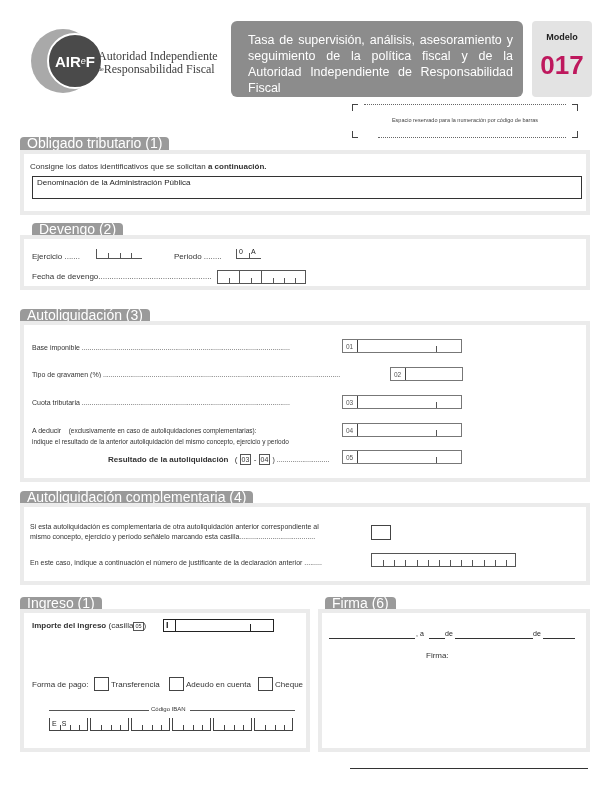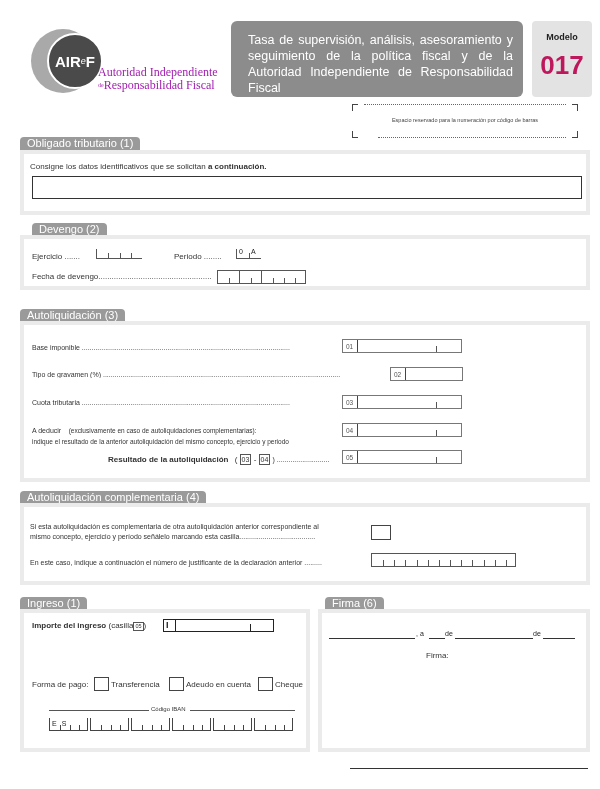--- a/index.html
+++ b/index.html
@@ -3,42 +3,42 @@
 <meta charset="utf-8">
 <style>
   * { box-sizing: border-box; margin: 0; padding: 0; }
   body { width: 600px; height: 789px; background: #ffffff; font-family: "Liberation Sans", sans-serif; color: #222; position: relative; overflow: hidden; }
   .abs { position: absolute; }
 
   
   .logo-outer { left: 31px; top: 29px; width: 64px; height: 64px; border-radius: 50%; background: #a9a9a9; }
   .logo-inner { left: 47px; top: 33px; width: 56px; height: 56px; border-radius: 50%; background: #4a4a4a; border: 2px solid #fff; color: #fff; font-weight: bold; font-size: 15px; display: flex; align-items: center; justify-content: center; letter-spacing: 0px; }
   .logo-inner sup { font-size: 9px; font-style: italic; font-weight: normal; }
-  .logo-text { left: 98px; top: 66px; font-family: "Liberation Serif", serif; color: #a21caf; font-size: 12px; line-height: 13px; }
+  .logo-text { left: 98px; top: 50px; font-family: "Liberation Serif", serif; color: #404040; font-size: 12px; line-height: 13px; }
   .logo-text .de { font-size: 6px; vertical-align: top; }
 
   
   .title-box { left: 231px; top: 21px; width: 292px; height: 76px; background: #8c8c8c; border-radius: 6px; color: #fff; font-size: 12.5px; line-height: 16px; padding: 11px 10px 0 17px; text-align: justify; }
   .model-box { left: 532px; top: 21px; width: 60px; height: 76px; background: #e3e3e3; border-radius: 4px; text-align: center; }
   .model-label { font-size: 9px; font-weight: bold; margin-top: 11px; color: #222; }
   .model-num { font-size: 26px; font-weight: bold; margin-top: 8px; color: #be185d; }
 
   
   .barcode { left: 352px; top: 104px; width: 226px; height: 34px; }
   .corner { position: absolute; width: 6px; height: 7px; border-color: #444; border-style: solid; }
   .barcode .tl { left: 0; top: 0; border-width: 1px 0 0 1px; }
   .barcode .tr { right: 0; top: 0; border-width: 1px 1px 0 0; }
   .barcode .bl { left: 0; bottom: 0; border-width: 0 0 1px 1px; }
   .barcode .br { right: 0; bottom: 0; border-width: 0 1px 1px 0; }
   .barcode .dash-top { position: absolute; left: 12px; right: 12px; top: 0; border-top: 1px dotted #666; }
   .barcode .dash-bot { position: absolute; left: 26px; right: 12px; bottom: 0; border-top: 1px dotted #666; }
   .barcode .txt { position: absolute; left: 0; right: 0; top: 13px; text-align: center; font-size: 5.5px; color: #444; }
 
   
-  .tab { background: #9a9a9a; color: #fff; font-size: 11px; height: 13px; line-height: 13px; padding: 0 7px; border-radius: 4px 4px 0 0; }
+  .tab { background: #9a9a9a; color: #fff; font-size: 14px; height: 13px; line-height: 13px; padding: 0 7px; border-radius: 4px 4px 0 0; }
   .panel { background: #ebebeb; padding: 4px; }
   .panel-inner { background: #fff; width: 100%; height: 100%; position: relative; }
 
   .txt8 { font-size: 8px; color: #333; text-align: right; }
   .txt7 { font-size: 7px; color: #333; }
   .txt6 { font-size: 6.5px; color: #333; }
   .bold { font-weight: bold; }
 
   
   .id-table { position: absolute; left: 8px; top: 22px; width: 550px; height: 23px; border: 1px solid #333; display: flex; }
@@ -95,20 +95,21 @@
   <div class="txt">Espacio reservado para la numeración por código de barras</div>
 </div>
 
 <div class="abs tab" style="left:20px; top:137px;">Obligado tributario (1)</div>
 <div class="abs panel" style="left:20px; top:150px; width:570px; height:65px;">
   <div class="panel-inner">
     <div class="abs txt8" style="left:6px; top:8px;">
       <span>Consigne </span><span>los datos</span><span> identificativos  que se solicitan </span><span class="bold" style="font-weight:600">a continuación.</span>
     </div>
     <div class="id-table">
+      <div class="c2"><span>Denominación de la Administración Pública</span></div>
     </div>
   </div>
 </div>
 
 <div class="abs tab" style="left:20px; top:223px;margin-left:12px;">Devengo (2)</div>
 <div class="abs panel" style="left:20px; top:235px; width:570px; height:55px;">
   <div class="panel-inner">
     <div class="abs txt8" style="left:8px; top:13px;">Ejercicio .......</div>
     <div class="tickfield" style="left:72px; top:10px; width:46px;">
       <div class="tick"></div>

